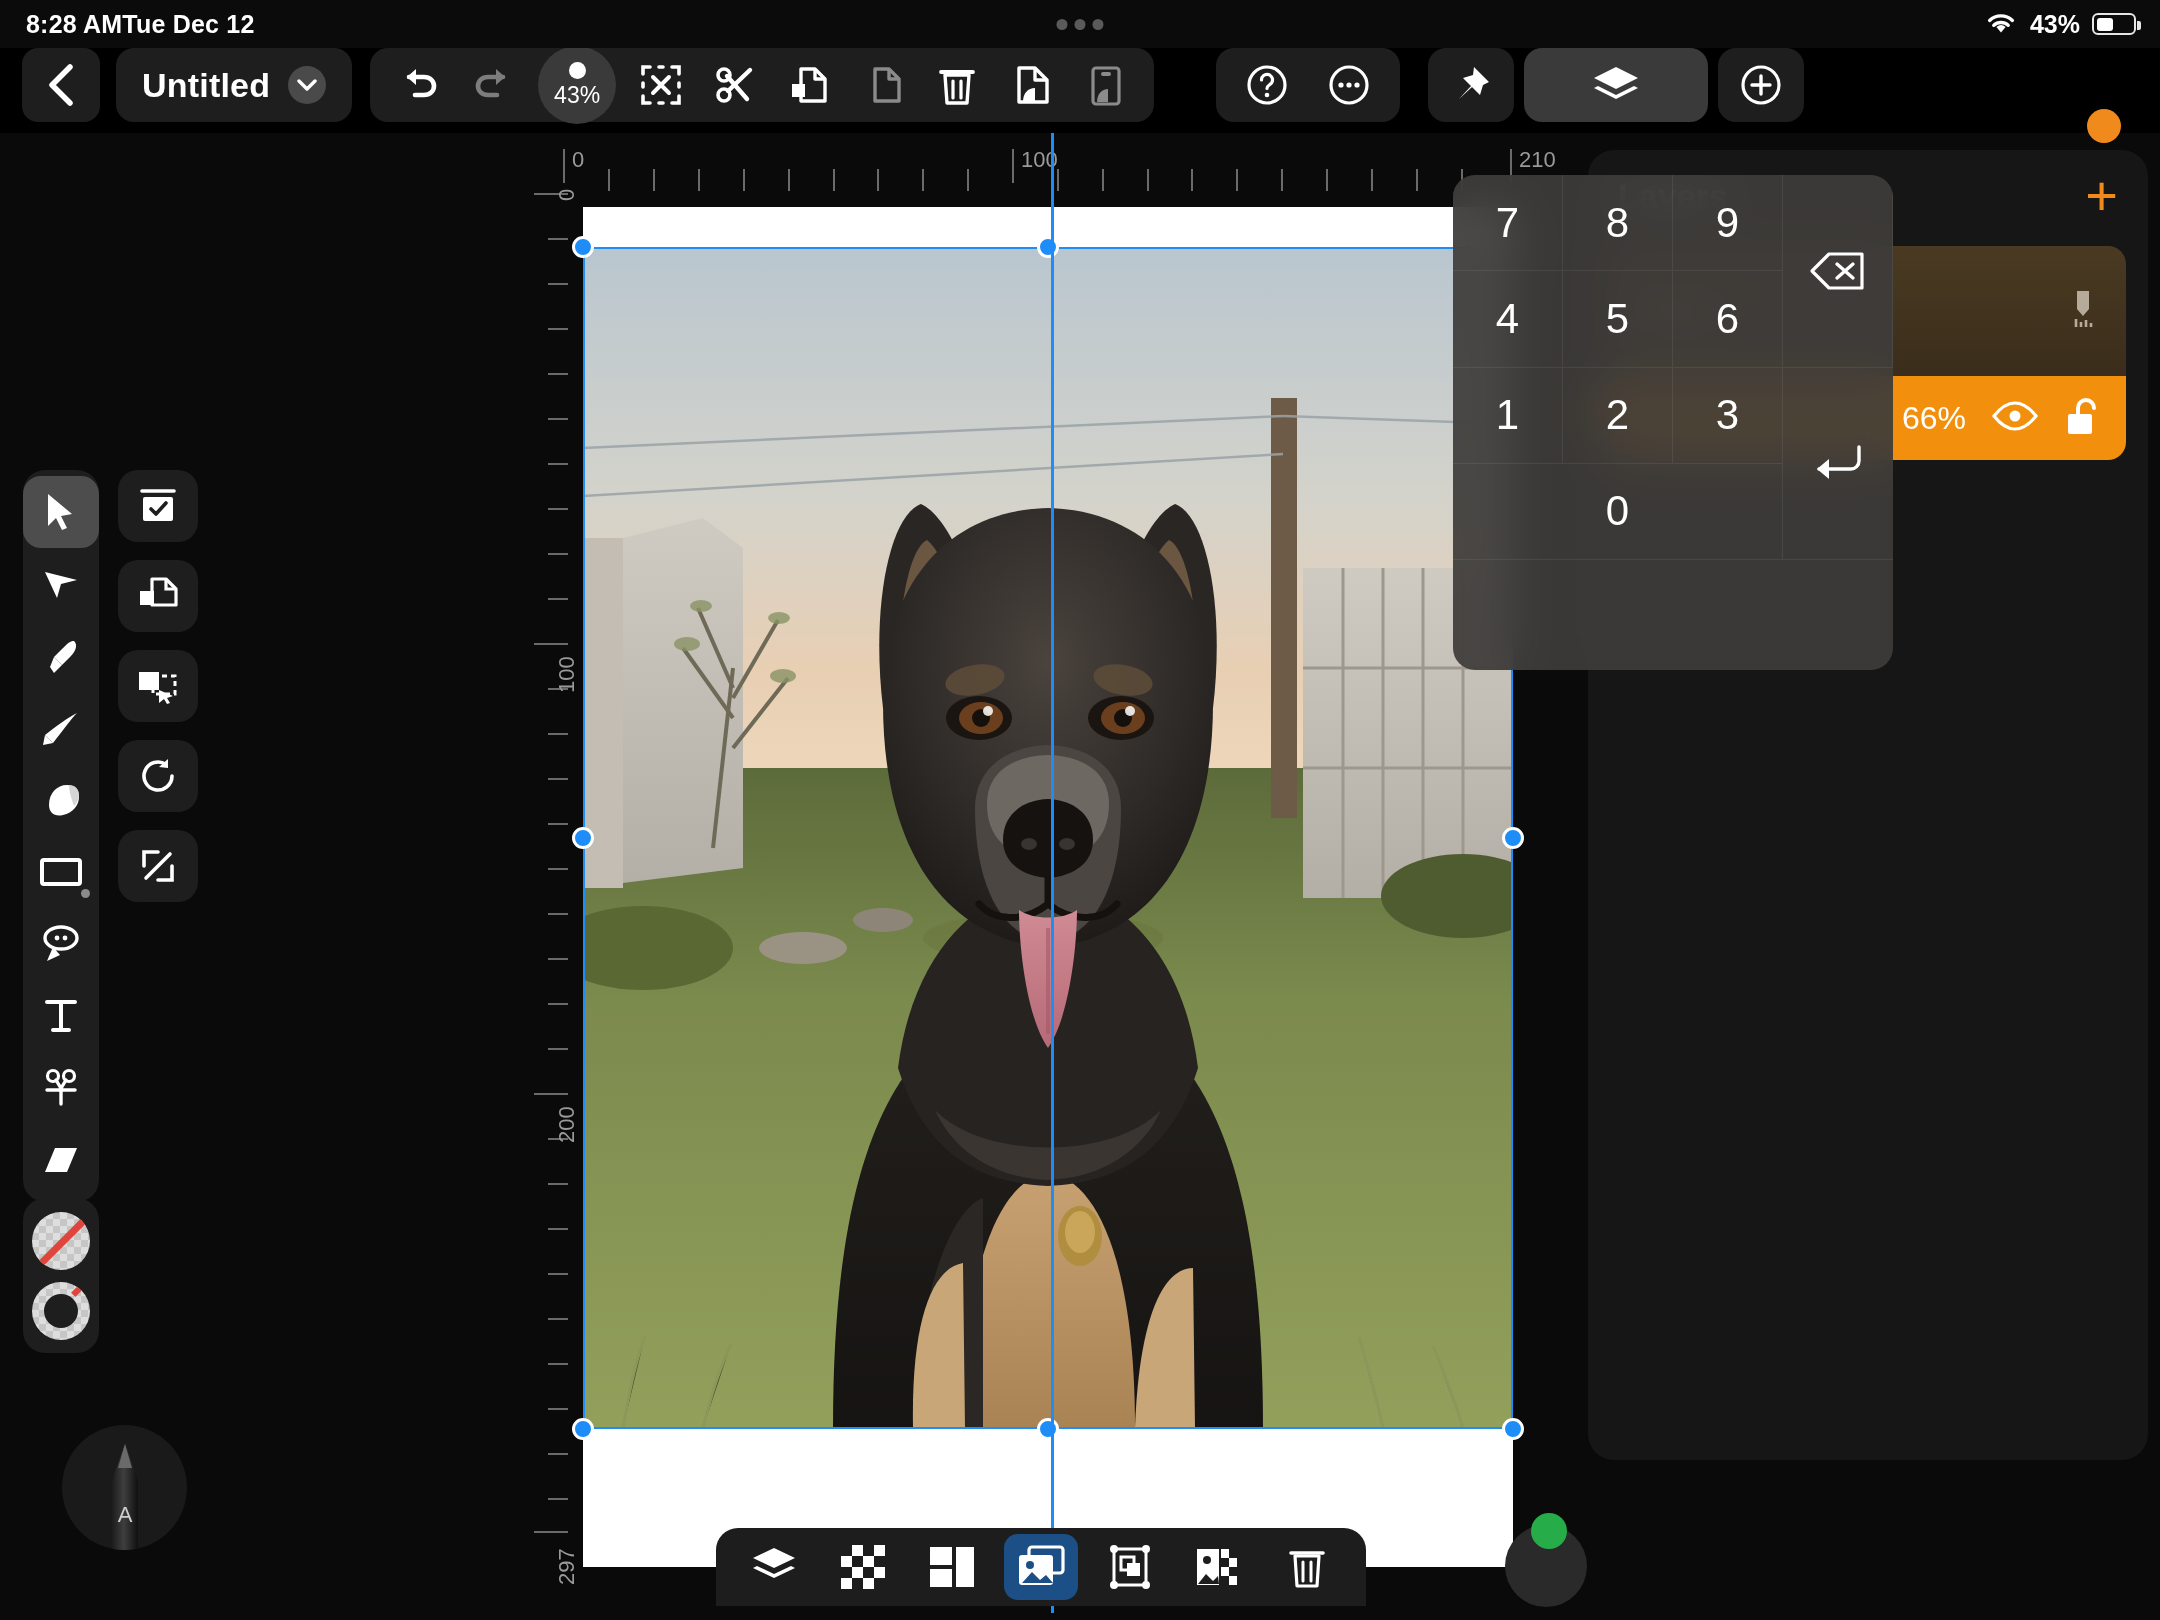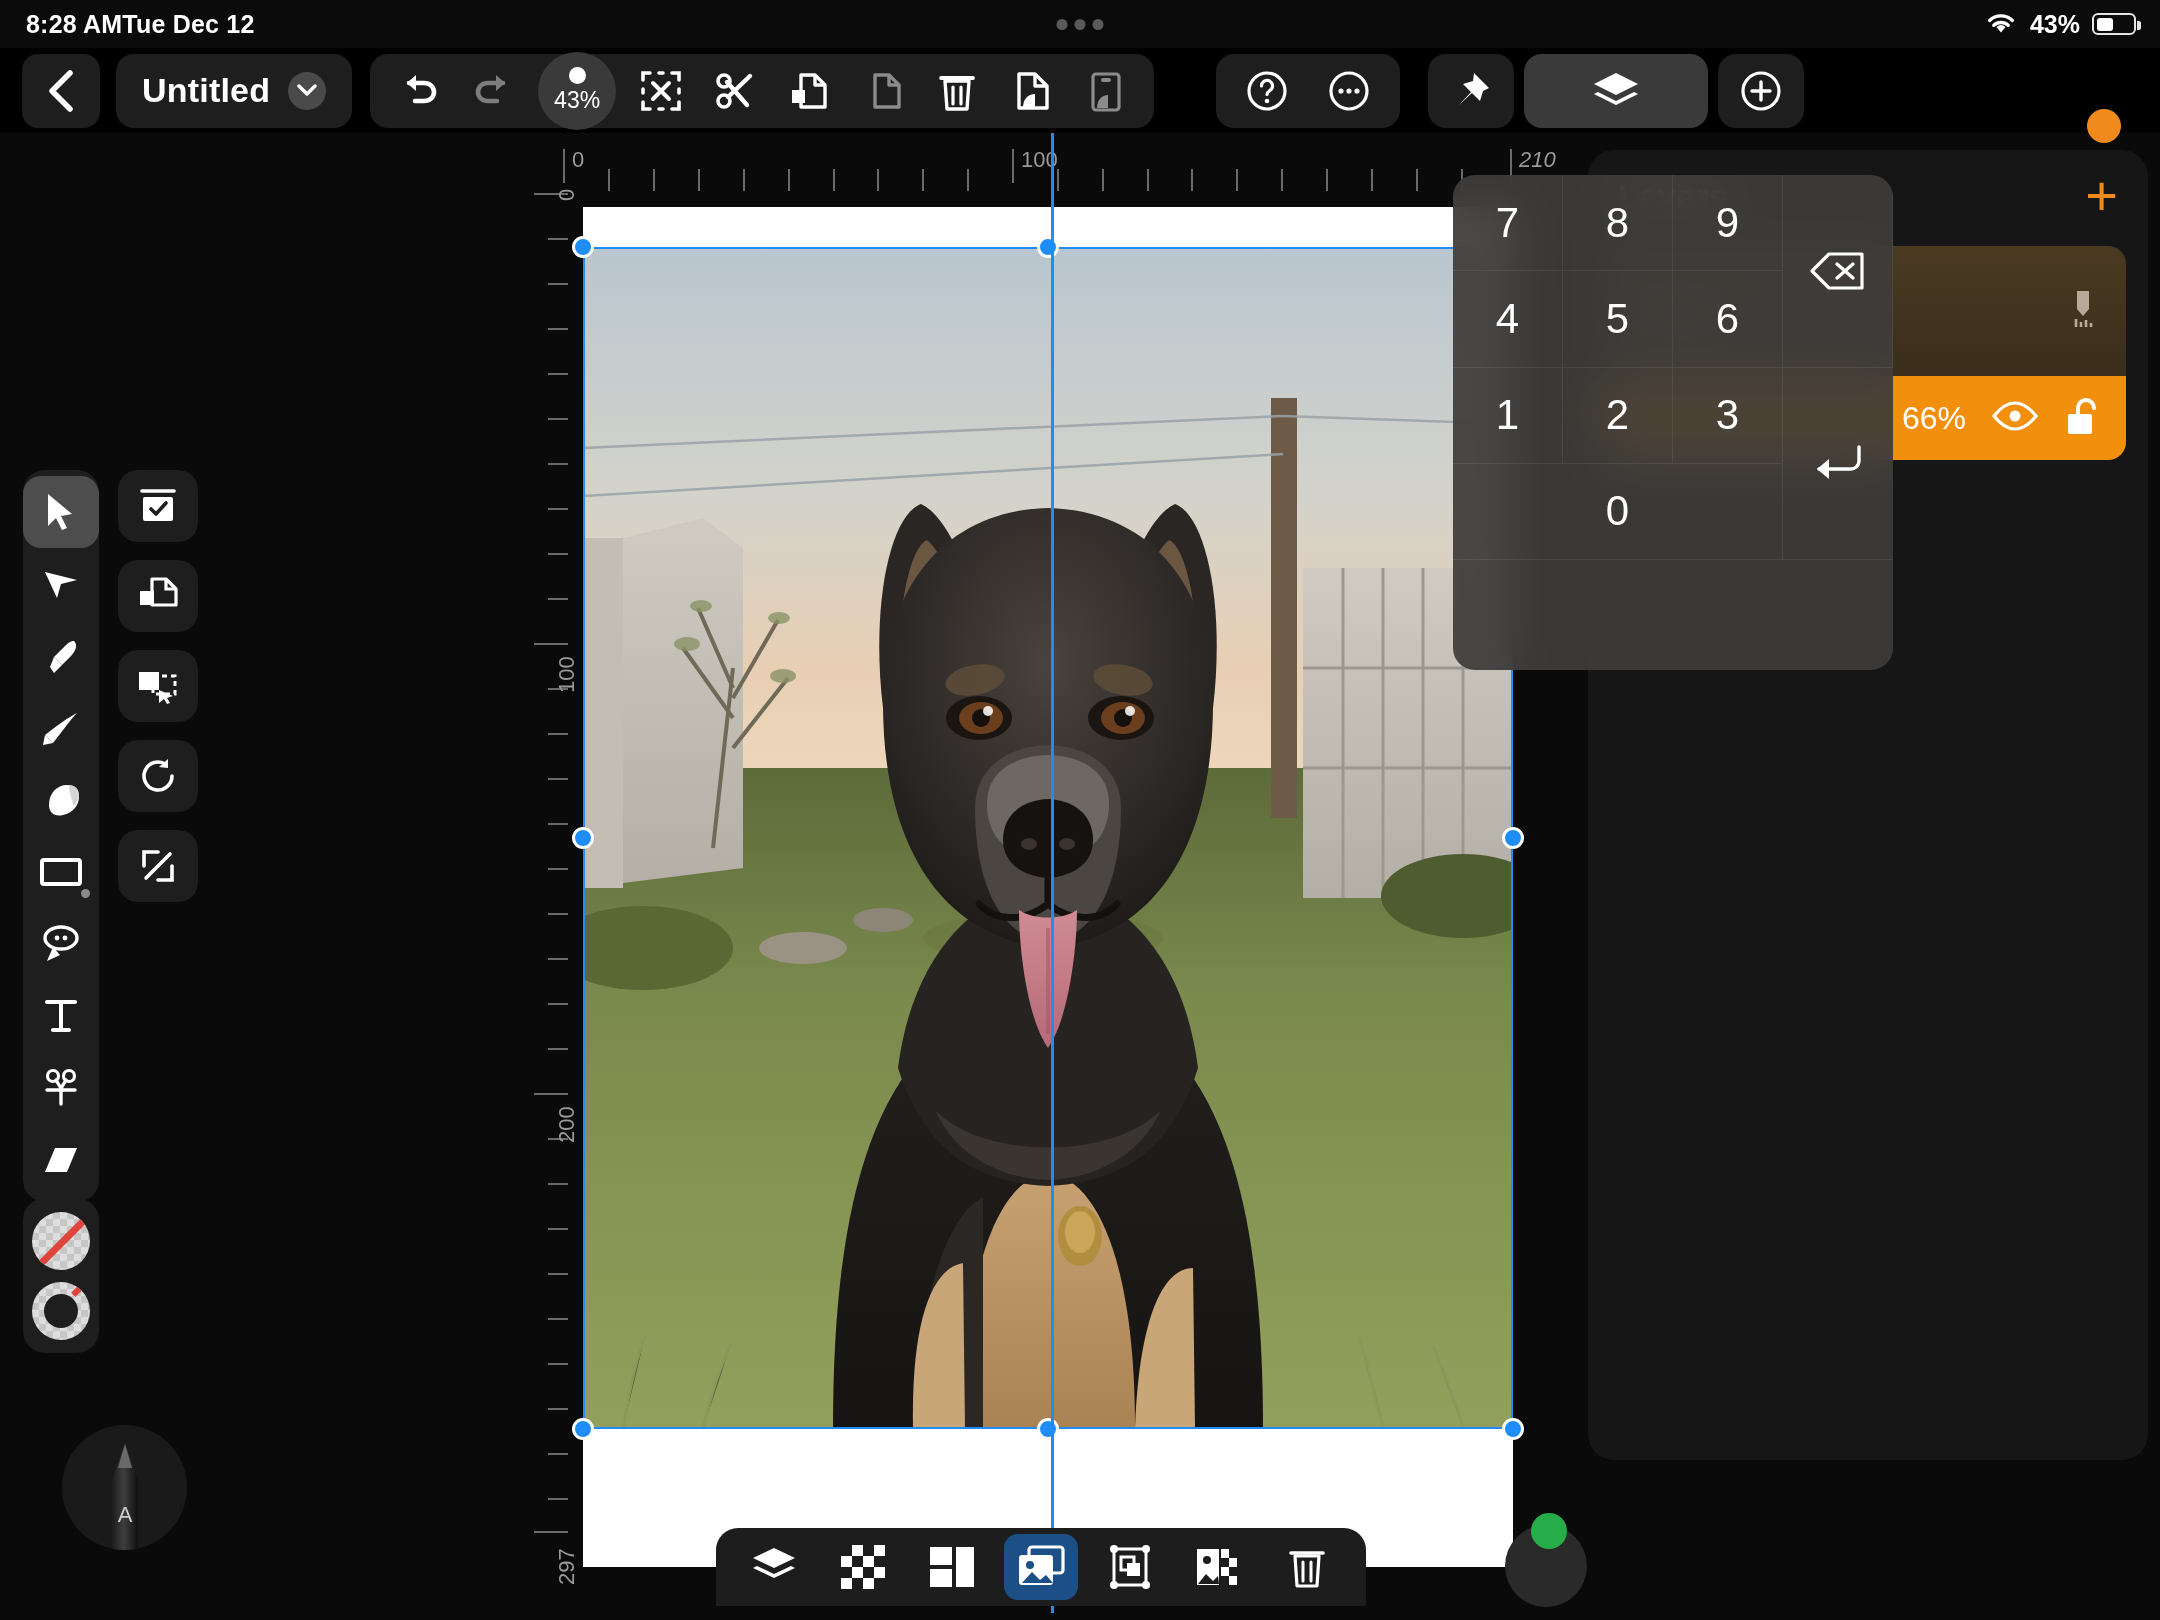--- a/index.html
+++ b/index.html
@@ -16,21 +16,21 @@
   #status-bar .sb-dots i{ width:11px; height:11px; border-radius:50%; background:#5a5a5a; display:block; }
   #status-bar .sb-right{ position:absolute; right:24px; display:flex; align-items:center; gap:12px; }
   #status-bar .sb-batt-pct{ font-size:25px; font-weight:600; }
   .batt{ width:44px; height:22px; border:2.5px solid #e6e6e6; border-radius:6px; position:relative; }
   .batt::after{ content:""; position:absolute; right:-7px; top:6px; width:4px; height:9px;
     background:#e6e6e6; border-radius:0 2px 2px 0; }
   .batt i{ position:absolute; left:2.5px; top:2.5px; bottom:2.5px; width:42%; background:#fff; border-radius:3px; display:block; }
 
   
   #top-bar{ position:absolute; top:48px; left:0; width:2160px; height:85px; z-index:40;
-    display:flex; align-items:center; }
+    display:flex; align-items:flex-start; }
   .tb-group{ background:#1e1e1e; border-radius:18px; height:74px; display:flex; align-items:center; }
   .tb-btn{ width:74px; height:74px; display:flex; align-items:center; justify-content:center;
     border-radius:16px; }
   .tb-btn svg{ display:block; }
   #back-btn{ margin-left:22px; width:78px; }
   #doc-title-group{ margin-left:16px; padding:0 26px; gap:18px; }
   #doc-title{ font-size:34px; font-weight:600; letter-spacing:.2px; }
   .chev-circle{ width:38px; height:38px; border-radius:50%; background:#4a4a4a;
     display:flex; align-items:center; justify-content:center; }
   #edit-group{ margin-left:18px; padding:0 12px; }
@@ -313,21 +313,21 @@
     <div class="rtick" style="left:584px;top:24px;width:2px;height:22px;"></div>
     <div class="rtick" style="left:628px;top:24px;width:2px;height:22px;"></div>
     <div class="rtick" style="left:673px;top:24px;width:2px;height:22px;"></div>
     <div class="rtick" style="left:718px;top:24px;width:2px;height:22px;"></div>
     <div class="rtick" style="left:763px;top:24px;width:2px;height:22px;"></div>
     <div class="rtick" style="left:808px;top:24px;width:2px;height:22px;"></div>
     <div class="rtick" style="left:853px;top:24px;width:2px;height:22px;"></div>
     <div class="rtick" style="left:898px;top:24px;width:2px;height:22px;"></div>
     <span class="rlabel" style="left:9px;  top:2px;">0</span>
     <span class="rlabel" style="left:458px;top:2px;">100</span>
-    <span class="rlabel" style="left:956px;top:2px;font-style:italic;">210</span>
+    <span class="rlabel" style="left:956px;top:2px;">210</span>
   </div>
 
   <div class="ruler-v">
     <div class="rtick" style="left:6px;  top:0px;   height:2px; width:34px;"></div>
     <div class="rtick" style="left:6px;  top:450px; height:2px; width:34px;"></div>
     <div class="rtick" style="left:6px;  top:900px; height:2px; width:34px;"></div>
     <div class="rtick" style="left:6px;  top:1338px;height:2px; width:34px;"></div>
     <div class="rtick" style="left:20px; top:45px; height:2px;width:20px;"></div>
     <div class="rtick" style="left:20px; top:90px; height:2px;width:20px;"></div>
     <div class="rtick" style="left:20px; top:135px;height:2px;width:20px;"></div>

